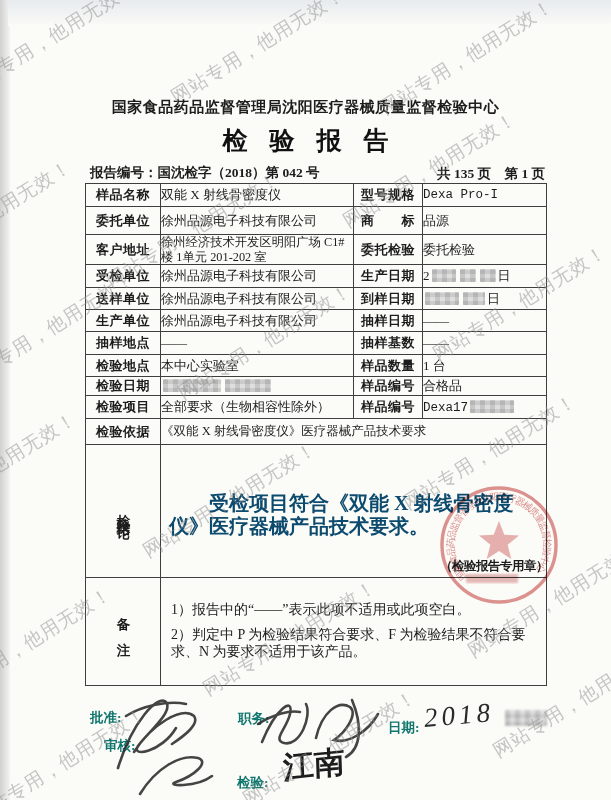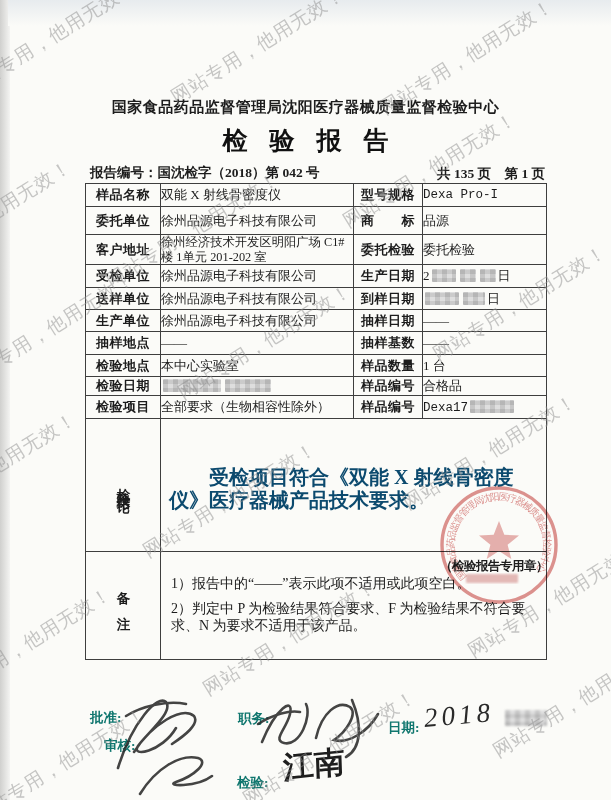--- a/index.html
+++ b/index.html
@@ -136,20 +136,24 @@
       <td class="lab">检验日期</td>
       <td class="val"><span class="mz" style="width:58px"></span><span class="mz" style="width:46px"></span></td>
       <td class="lab">样品编号</td>
       <td class="val">合格品</td>
     </tr>
     <tr style="height:23px">
       <td class="lab">检验项目</td>
       <td class="val">全部要求（生物相容性除外）</td>
       <td class="lab">样品编号</td>
       <td class="val en"><span>Dexa17</span><span class="mz" style="width:44px"></span></td>
+    </tr>
+    <tr style="height:26px">
+      <td class="lab">检验依据</td>
+      <td class="val" colspan="3" style="font-size:12.5px">《双能 X 射线骨密度仪》医疗器械产品技术要求</td>
     </tr>
     <tr style="height:133px">
       <td class="lab">
             <div class="vlab concl">检验结论</div>
           </td>
       <td class="topcell" colspan="3">
         <div class="concl-text">受检项目符合《双能 X 射线骨密度仪》医疗器械产品技术要求。</div>
       </td>
     </tr>
     <tr style="height:108px">

